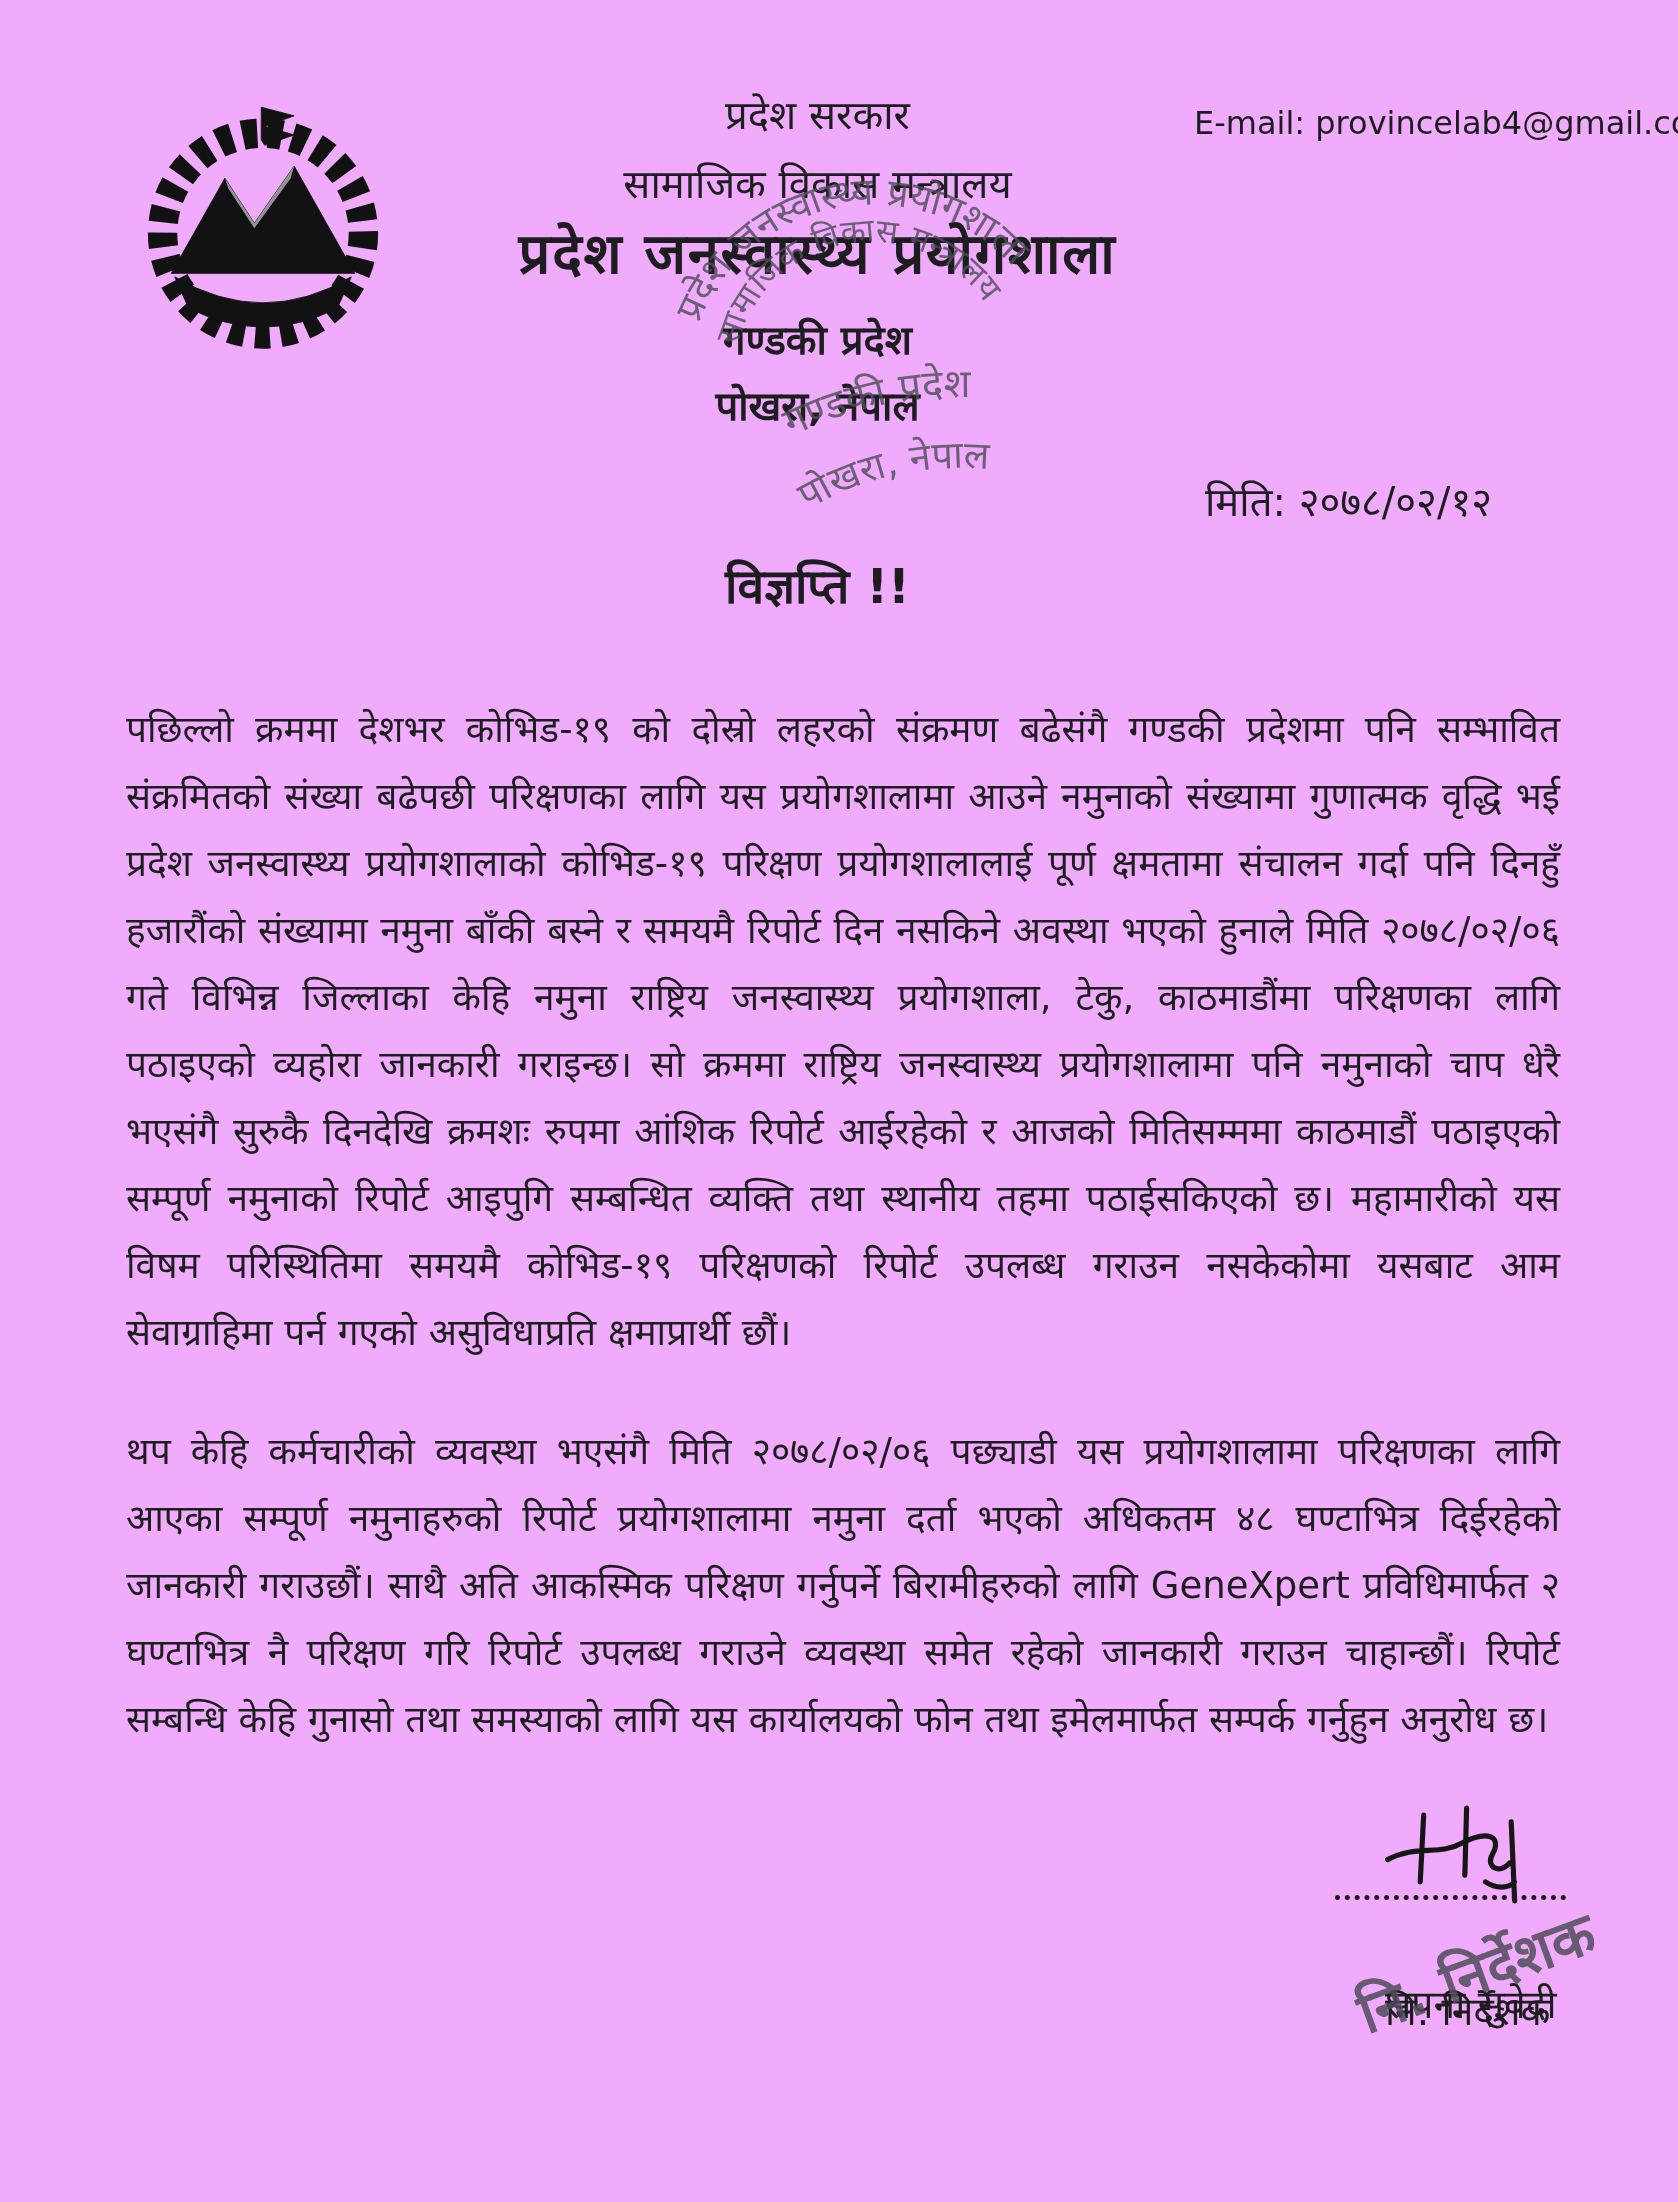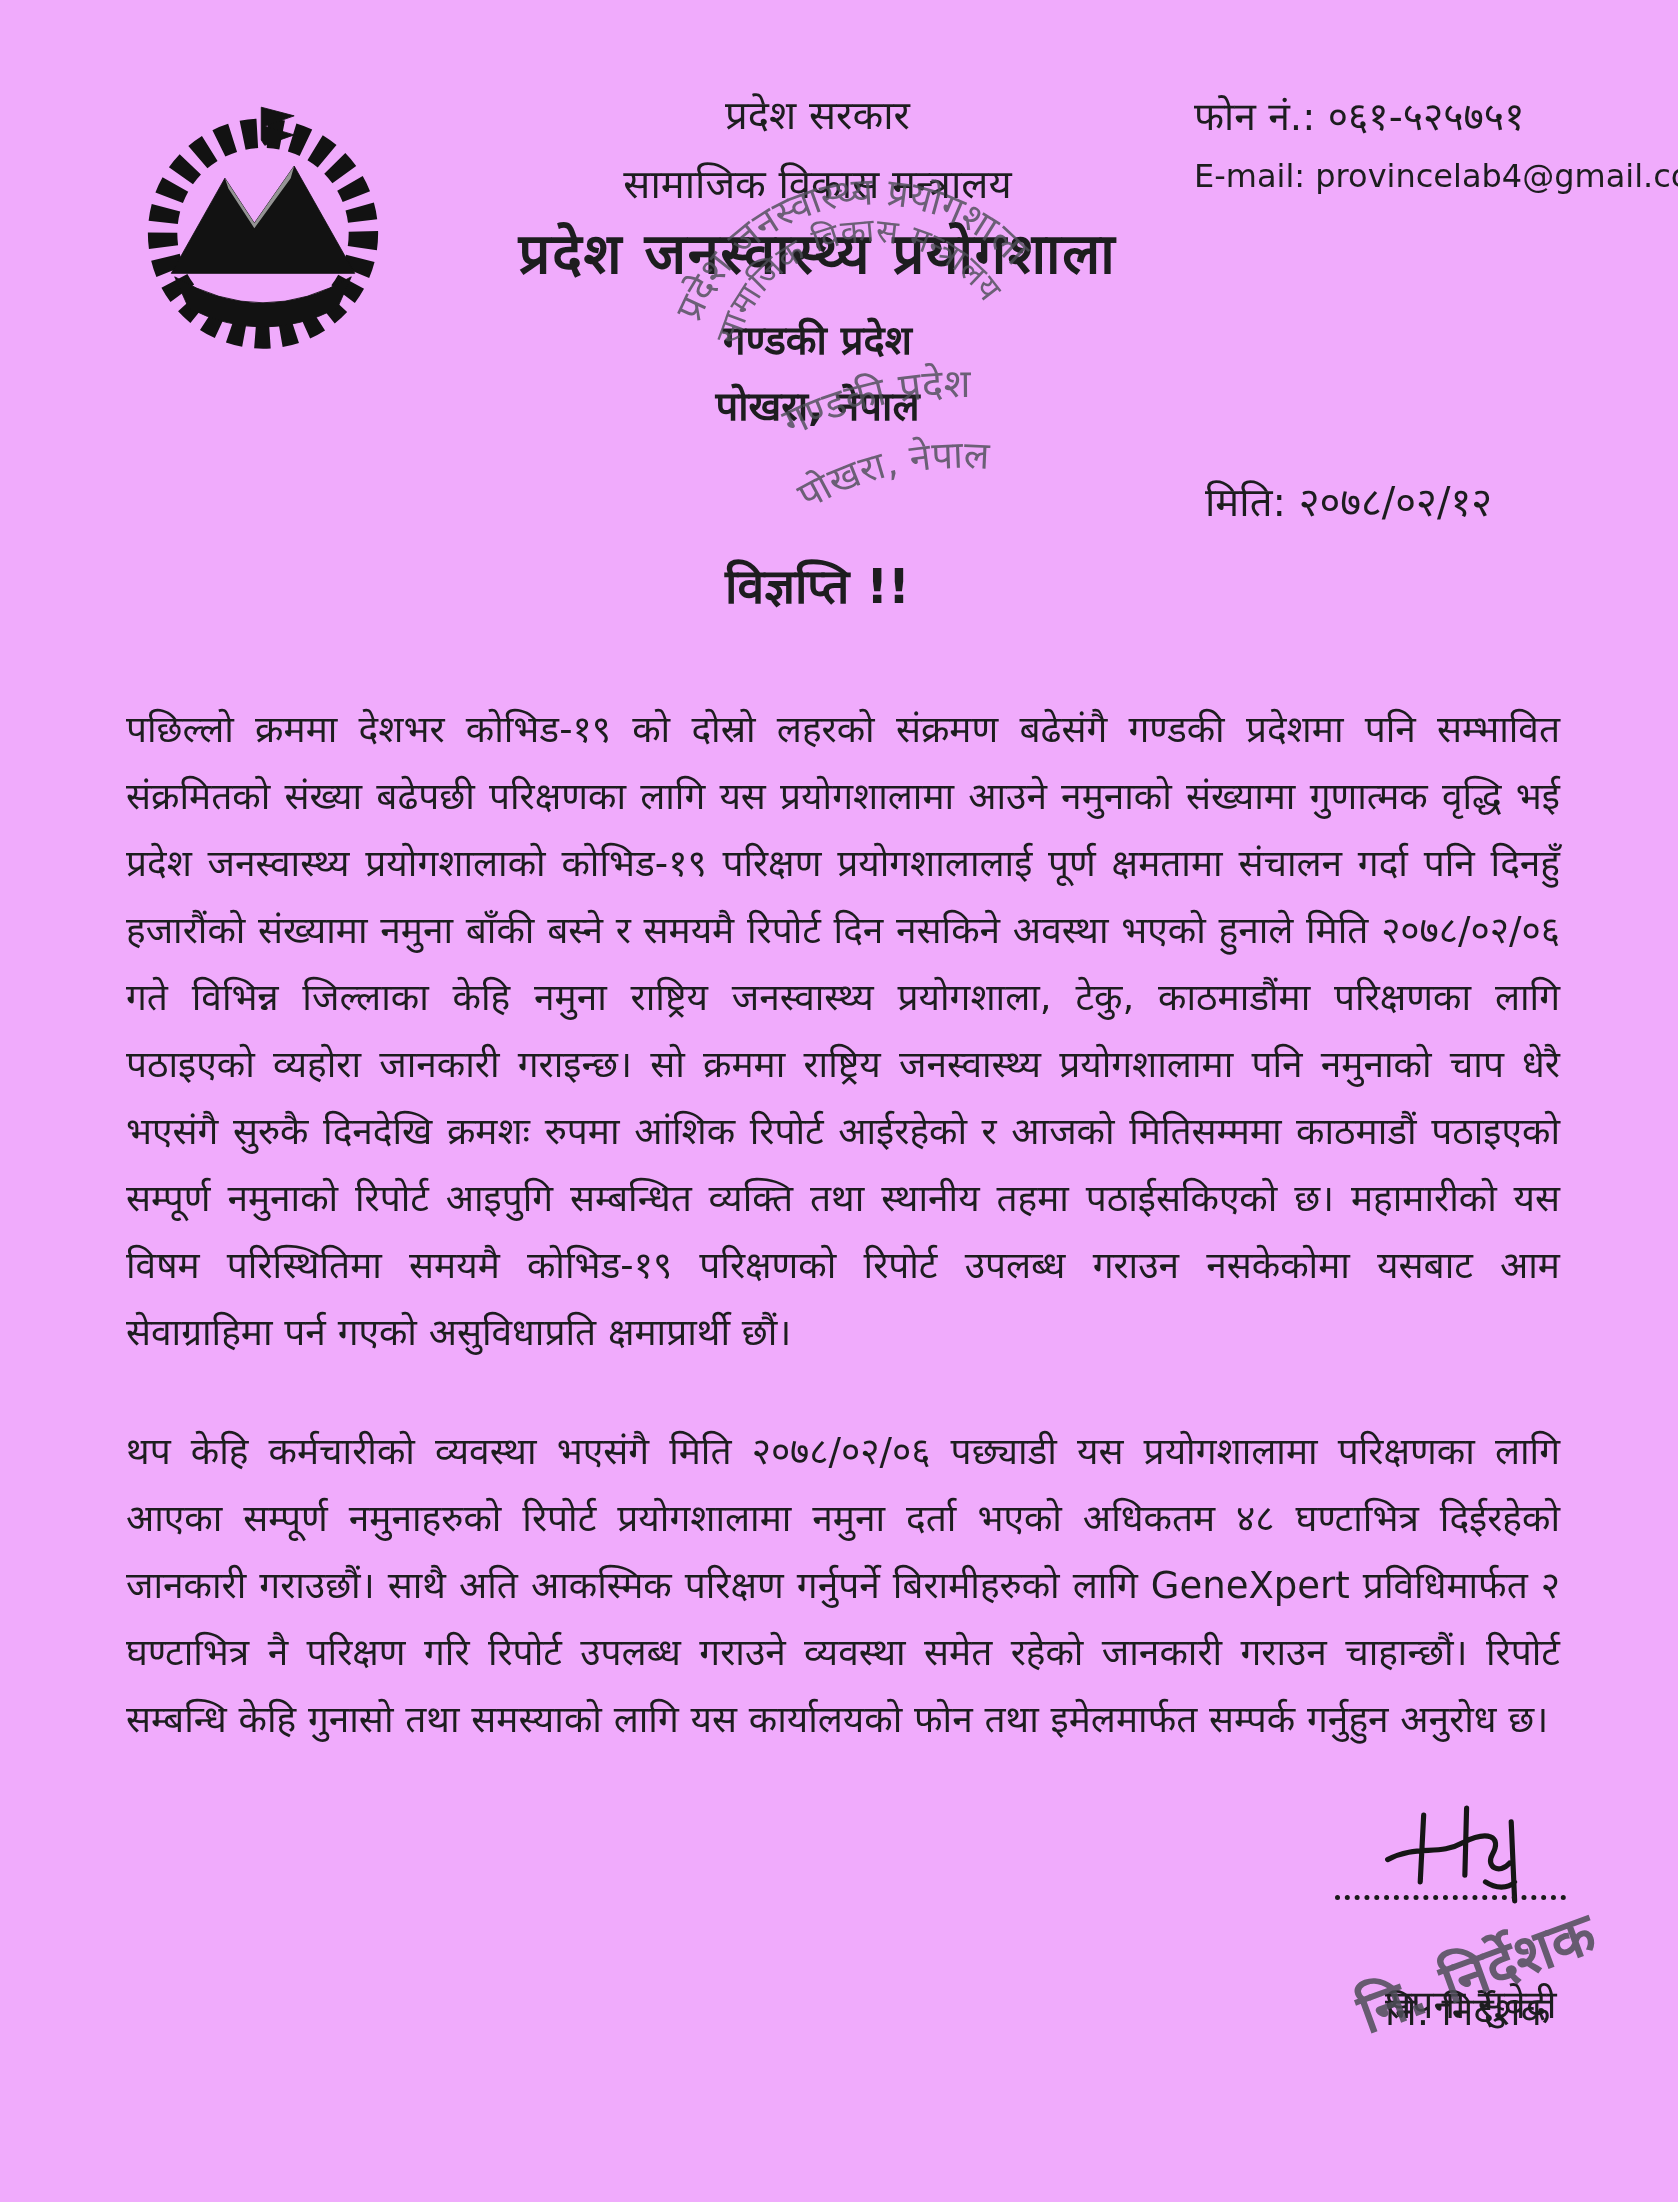--- a/index.html
+++ b/index.html
@@ -109,24 +109,20 @@
     </text>
     <text font-size="46" text-anchor="middle">
       <textPath href="#stamp-arc-mid" startOffset="50%">गण्डकी प्रदेश</textPath>
     </text>
     <text font-size="44" text-anchor="middle">
       <textPath href="#stamp-arc-low" startOffset="50%">पोखरा, नेपाल</textPath>
     </text>
   </svg>
 
   <div class="abs contact-block">
-    <div class="phone-line">
-      <span>फोन नं.:</span>
-      <span>०६१-५२५७५१</span>
-    </div>
     <div class="email-line">
       <span>E-mail:</span>
       <span>provincelab4@gmail.com</span>
     </div>
   </div>
 
   <div class="abs date-line">
     <span>मिति:</span>
     <span>२०७८/०२/१२</span>
   </div>

